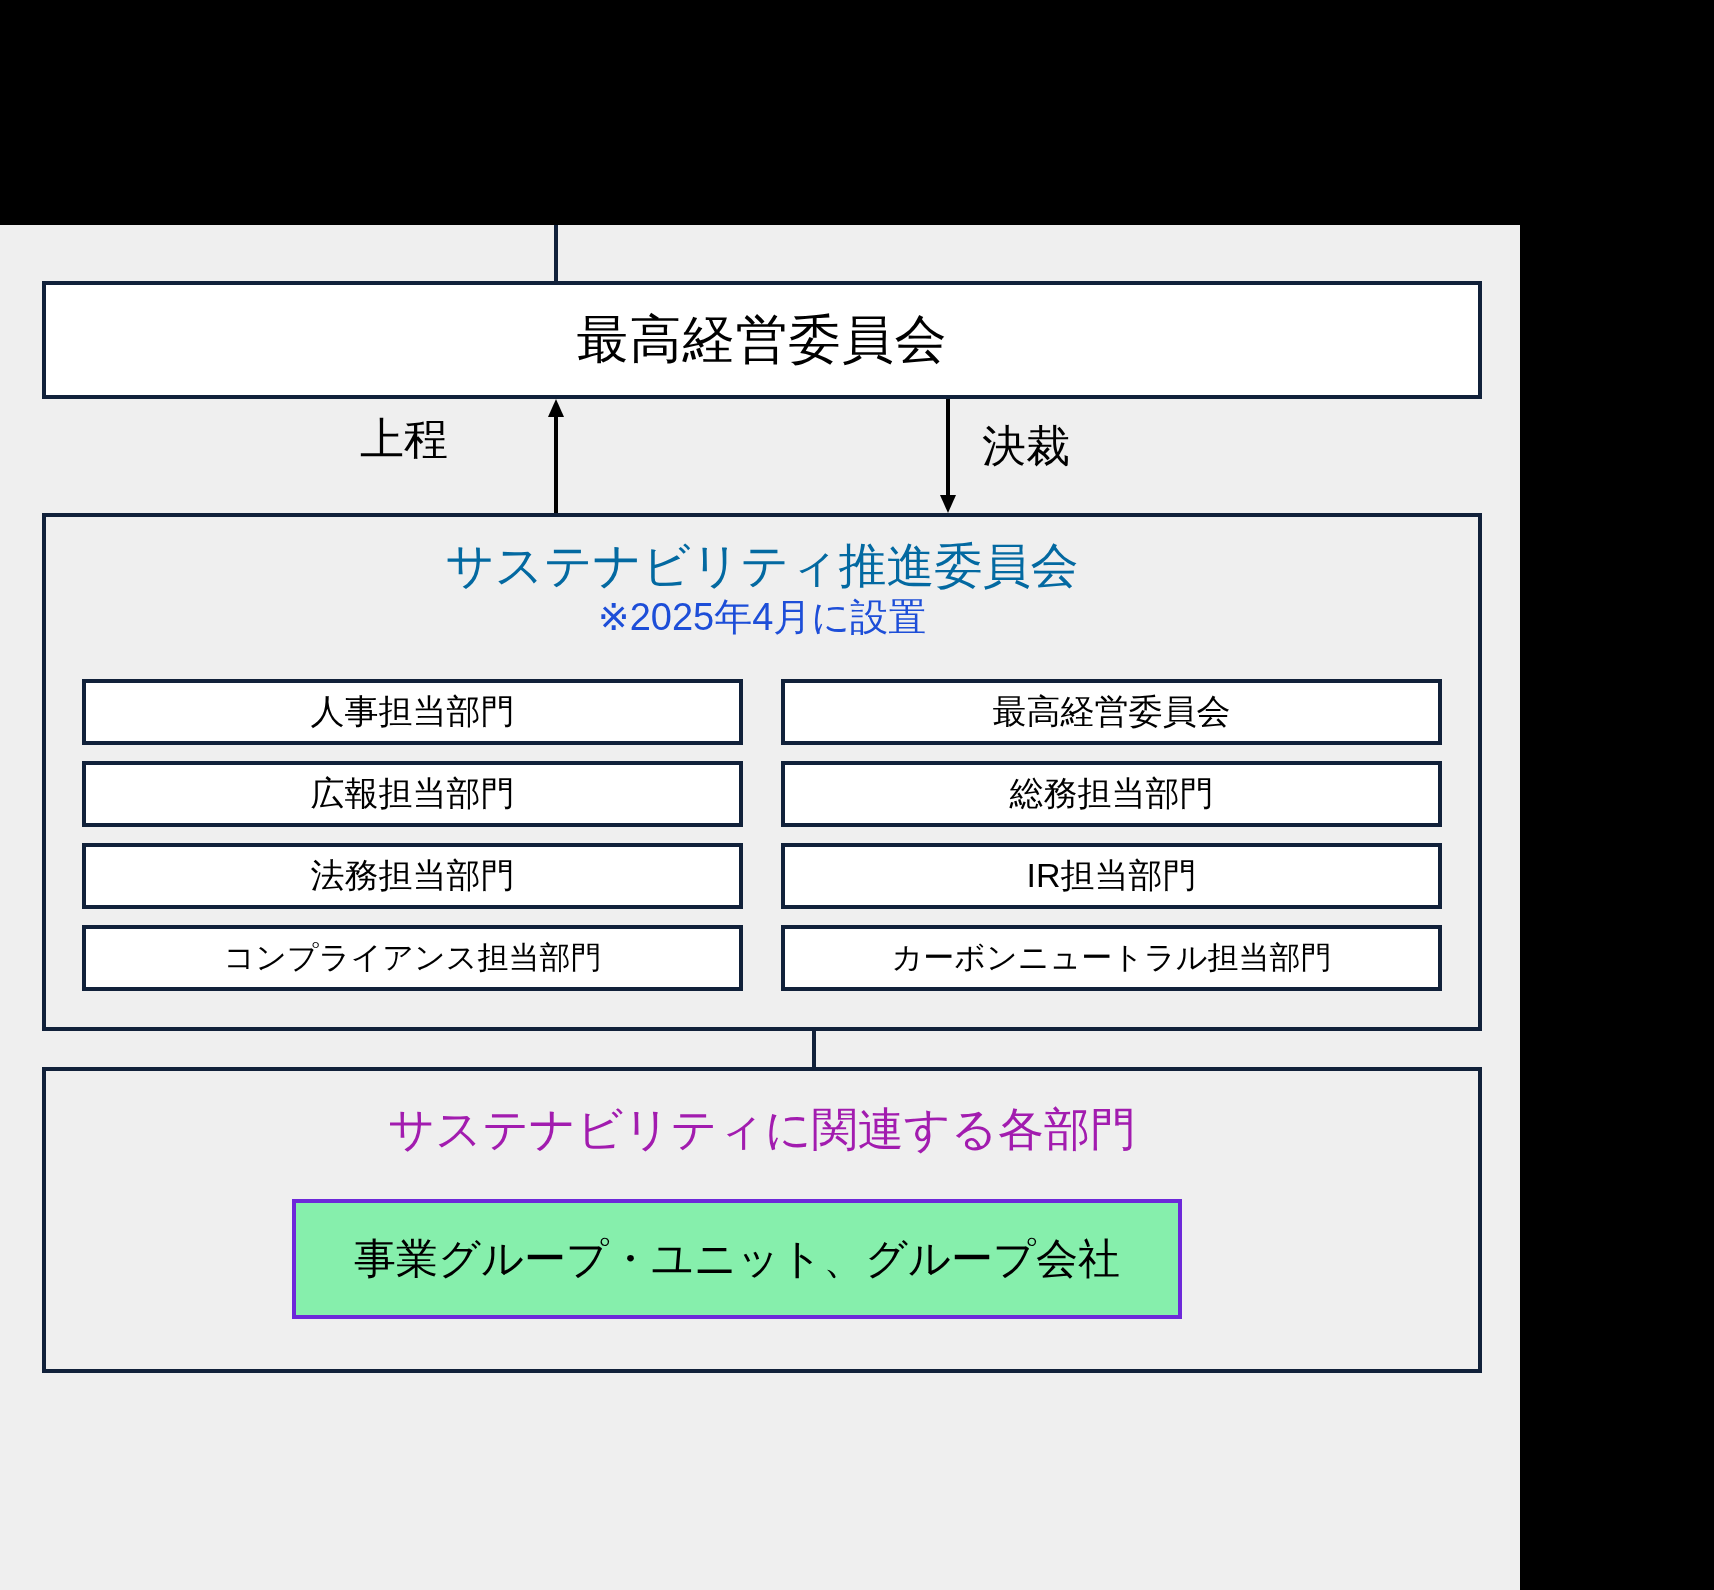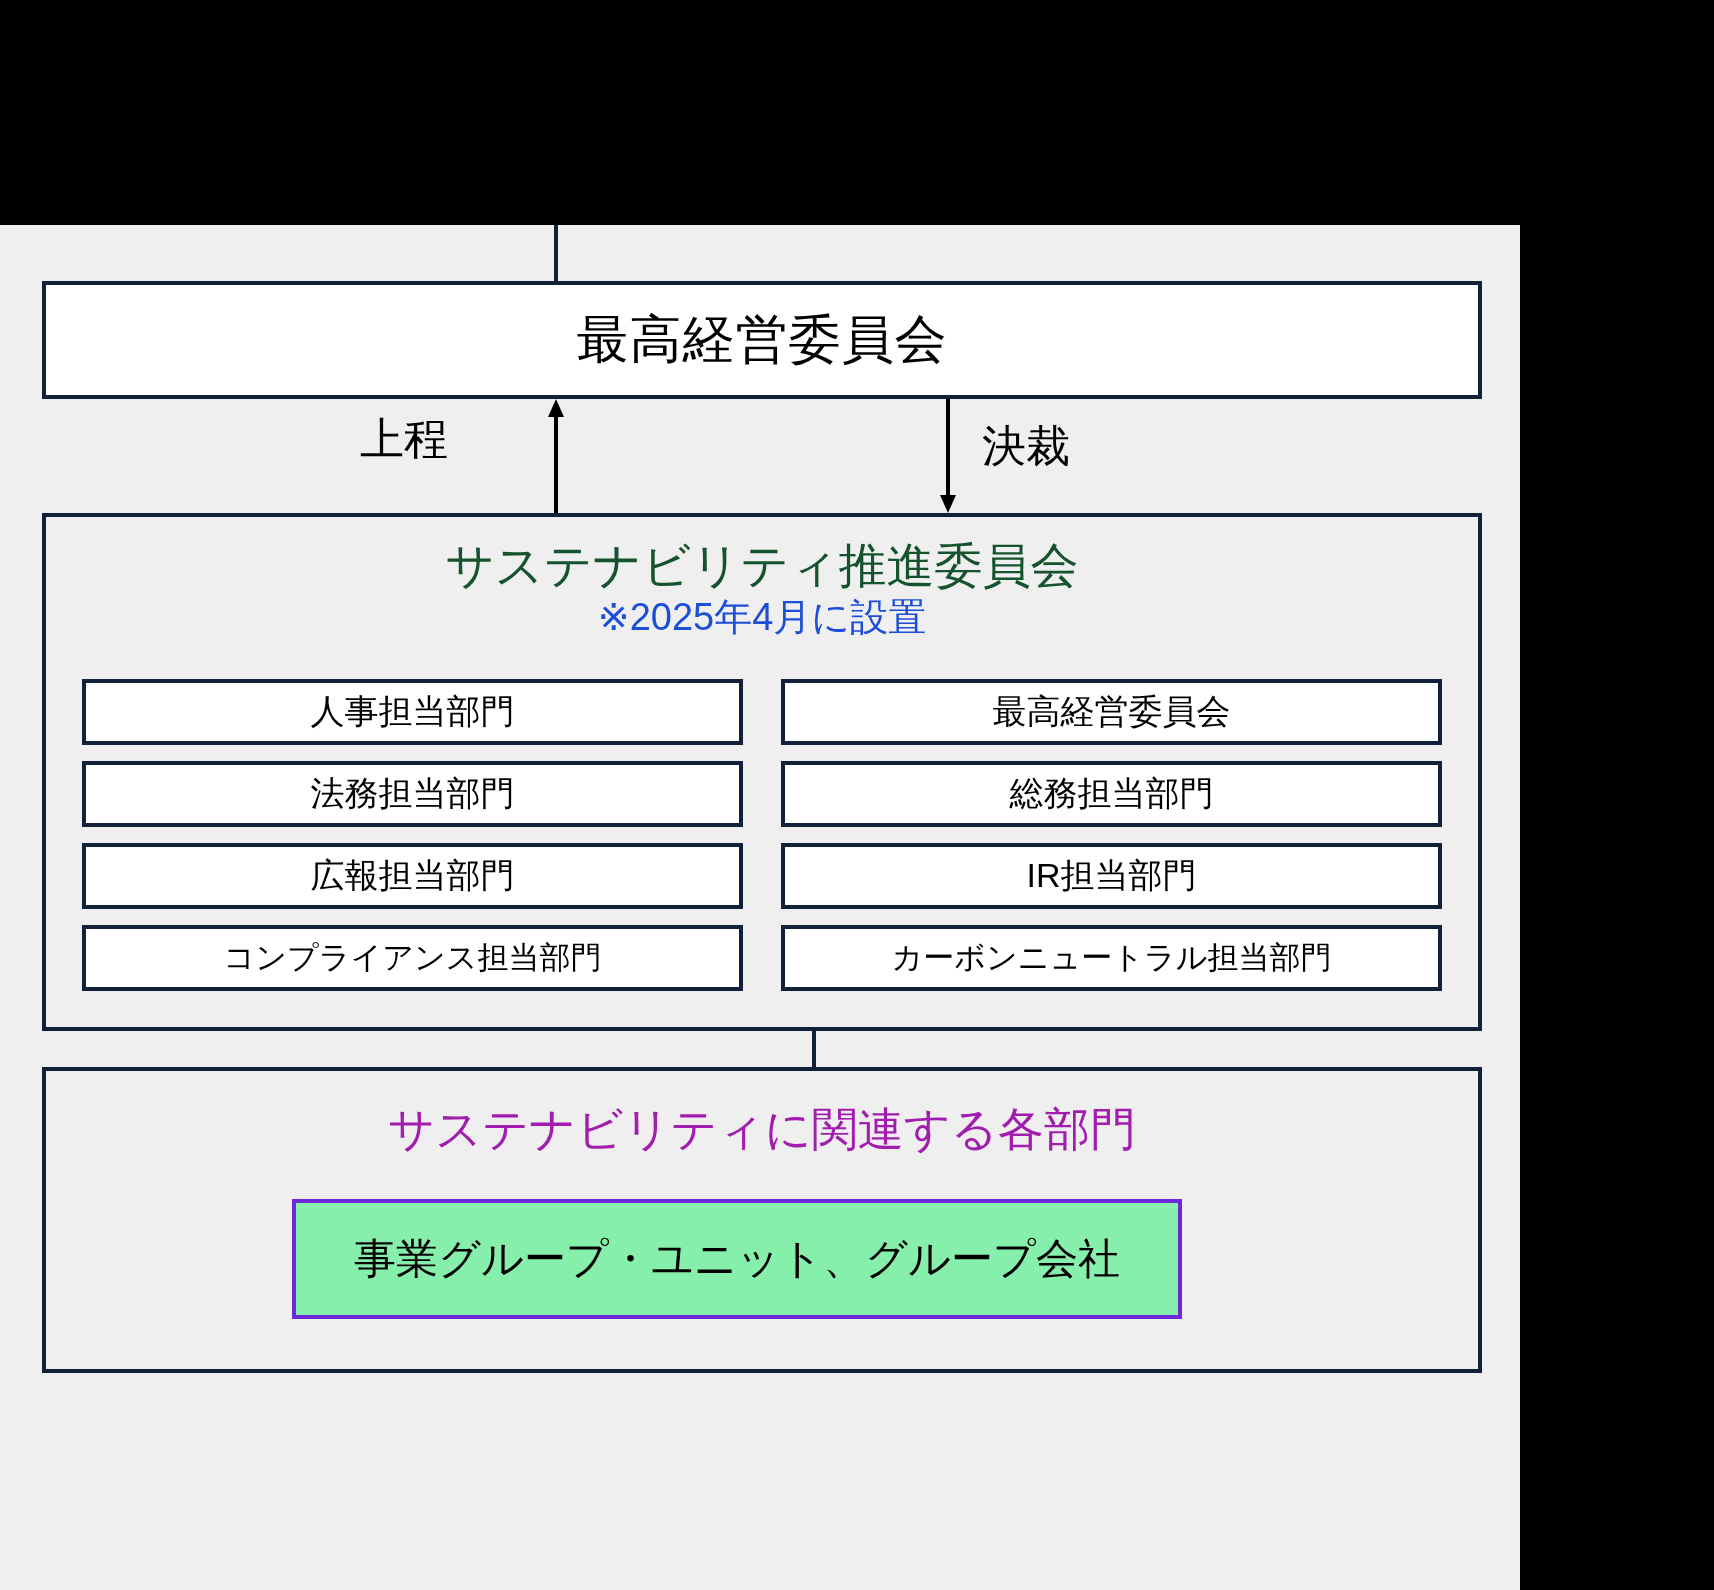--- a/index.html
+++ b/index.html
@@ -117,21 +117,21 @@
     top: 288px;
     width: 1440px;
     height: 518px;
     box-sizing: border-box;
     background: #efefef;
     border: 4px solid #11213a;
   }
   .committee-title {
     text-align: center;
     font-size: 48px;
-    color: #14532d;
+    color: #0369a1;
     margin-top: 22px;
     line-height: 1.12;
   }
   .committee-note {
     text-align: center;
     font-size: 38px;
     color: #1d4ed8;
     margin-top: 4px;
     line-height: 1.1;
   }
@@ -232,22 +232,22 @@
     </div>
     <div class="arrow-label right">決裁</div>
 
     <div class="committee-box">
       <div class="committee-title">サステナビリティ推進委員会</div>
       <div class="committee-note">※2025年4月に設置</div>
 
       <div class="dept-grid">
         <div class="dept-col">
           <div class="dept-item">人事担当部門</div>
+          <div class="dept-item">広報担当部門</div>
           <div class="dept-item">法務担当部門</div>
-          <div class="dept-item">広報担当部門</div>
           <div class="dept-item small">コンプライアンス担当部門</div>
         </div>
         <div class="dept-col">
           <div class="dept-item">最高経営委員会</div>
           <div class="dept-item">総務担当部門</div>
           <div class="dept-item">IR担当部門</div>
           <div class="dept-item small">カーボンニュートラル担当部門</div>
         </div>
       </div>
     </div>

